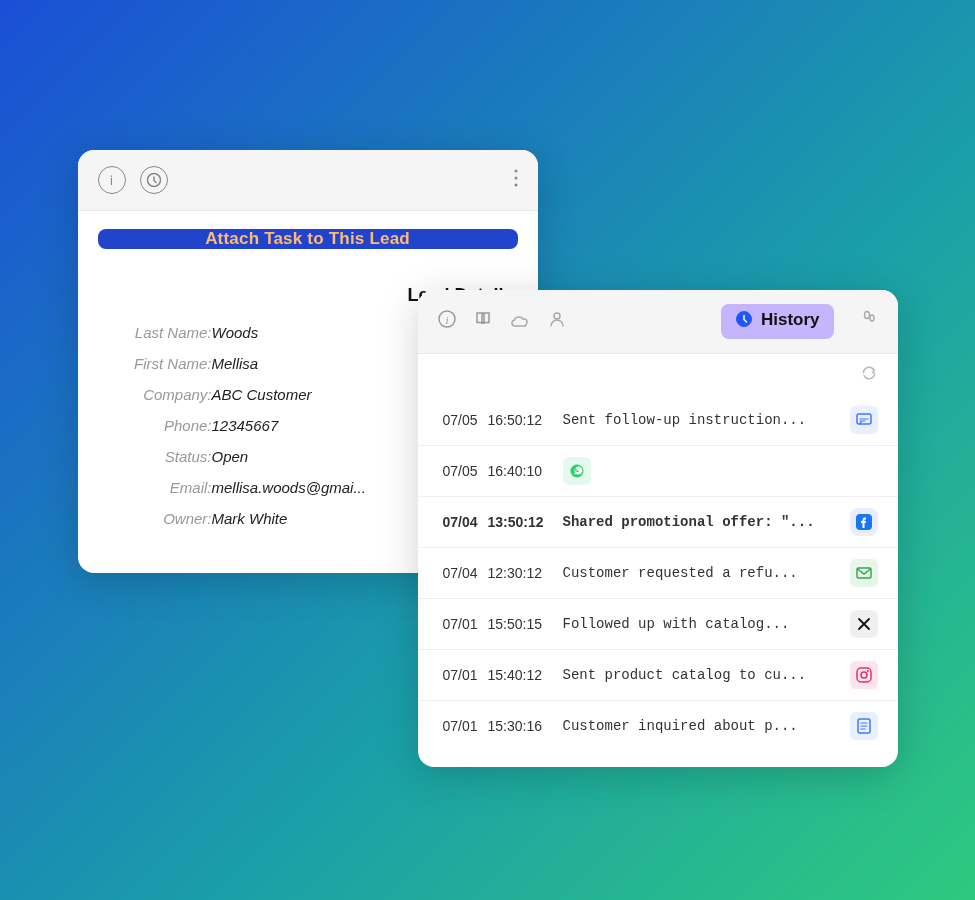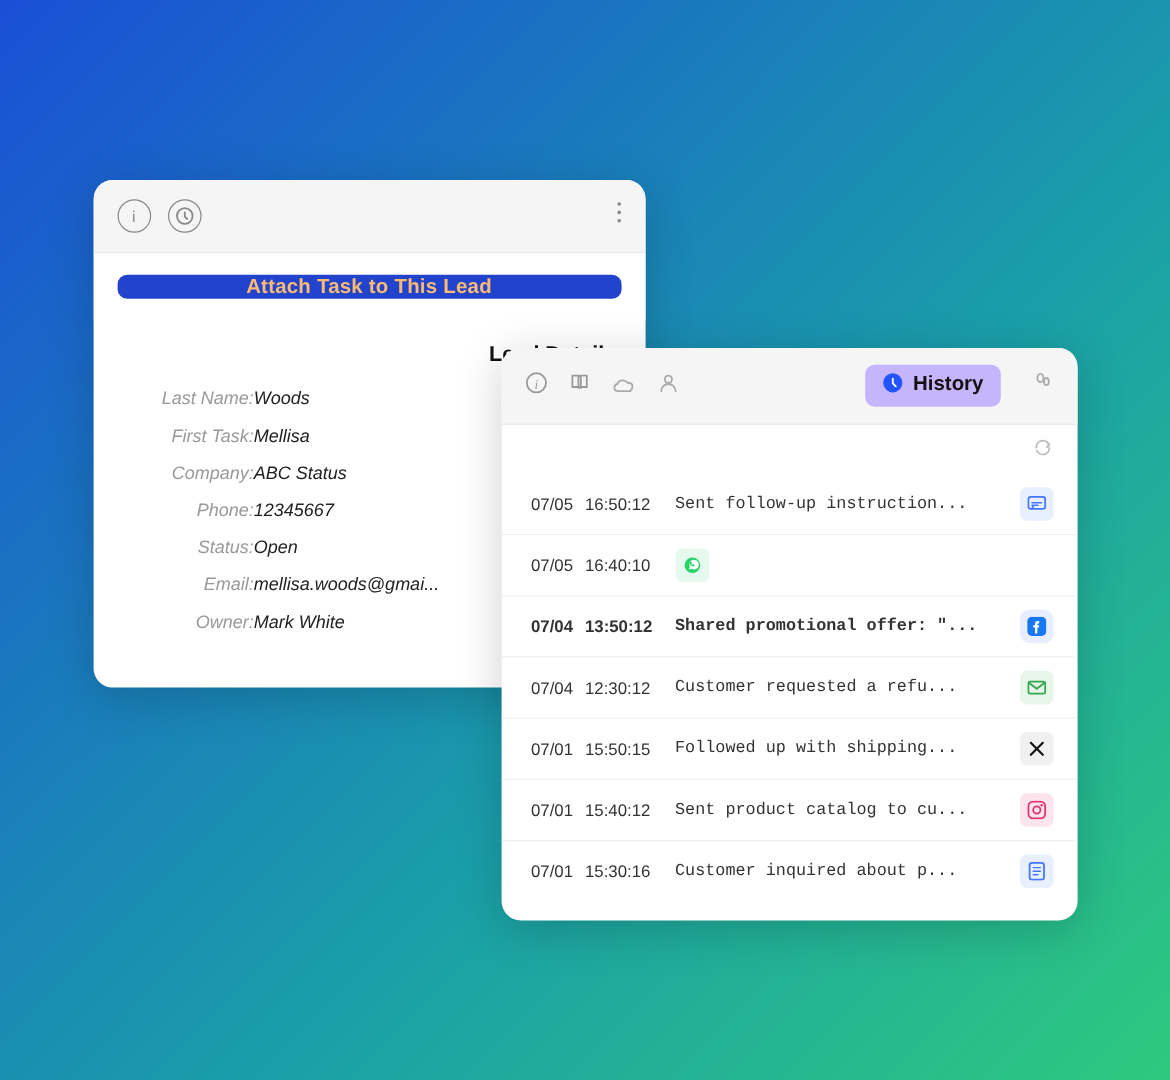--- a/index.html
+++ b/index.html
@@ -302,26 +302,26 @@
     </div>
 
     <div class="lead-details-section">
       <div class="lead-details-title">Lead Details</div>
 
       <div class="detail-row">
         <span class="detail-label">Last Name:</span>
         <span class="detail-value">Woods</span>
       </div>
       <div class="detail-row">
-        <span class="detail-label">First Task:</span>
+        <span class="detail-label">First Name:</span>
         <span class="detail-value">Mellisa</span>
       </div>
       <div class="detail-row">
         <span class="detail-label">Company:</span>
-        <span class="detail-value">ABC Status</span>
+        <span class="detail-value">ABC Customer</span>
       </div>
       <div class="detail-row">
         <span class="detail-label">Phone:</span>
         <span class="detail-value">12345667</span>
       </div>
       <div class="detail-row">
         <span class="detail-label">Status:</span>
         <span class="detail-value">Open</span>
       </div>
       <div class="detail-row">
@@ -435,21 +435,21 @@
           <svg width="16" height="16" viewBox="0 0 16 16" fill="none">
             <rect x="1" y="3" width="14" height="10" rx="1.5" stroke="#34a853" stroke-width="1.5"></rect>
             <path d="M1.5 4l6.5 5 6.5-5" stroke="#34a853" stroke-width="1.5" stroke-linecap="round"></path>
           </svg>
         </span>
       </div>
 
       <div class="history-row">
         <span class="history-date">07/01</span>
         <span class="history-time">15:50:15</span>
-        <span class="history-text">Followed up with shipping...</span>
+        <span class="history-text">Followed up with catalog...</span>
         <span class="channel-icon ch-x">
           <svg width="16" height="16" viewBox="0 0 16 16" fill="none">
             <rect width="16" height="16" rx="3" fill="#f0f0f0"></rect>
             <path d="M3 3l10 10M13 3L3 13" stroke="#111" stroke-width="1.8" stroke-linecap="round"></path>
           </svg>
         </span>
       </div>
 
       <div class="history-row">
         <span class="history-date">07/01</span>

